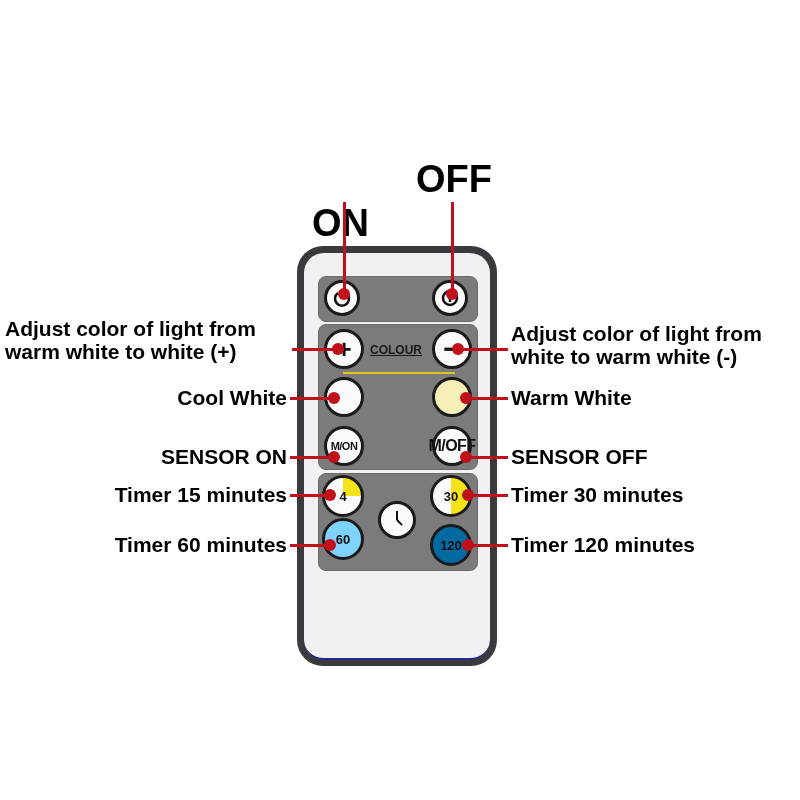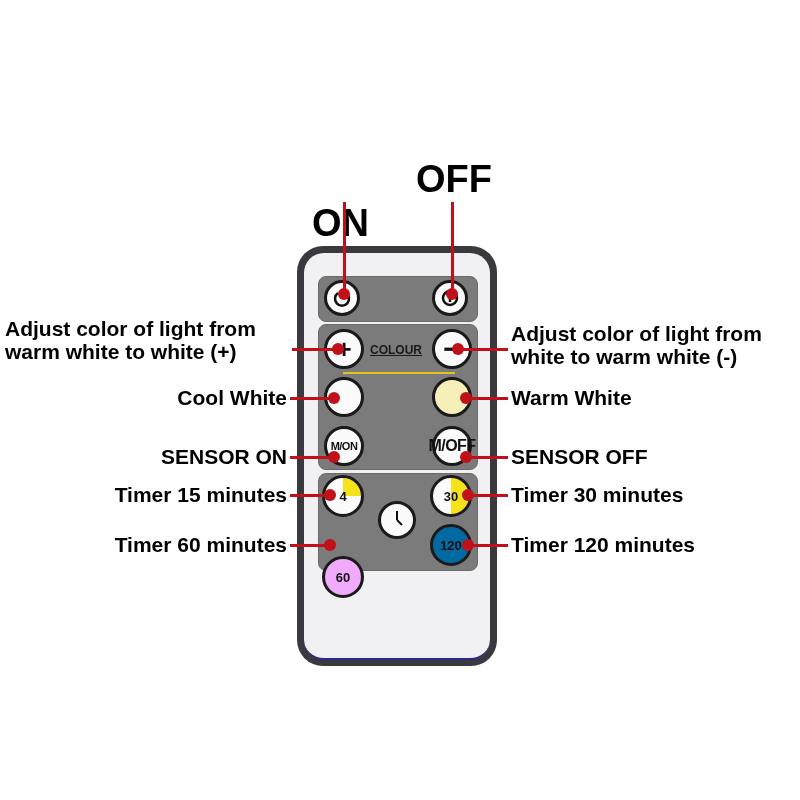--- a/index.html
+++ b/index.html
@@ -52,21 +52,21 @@
 <div class="yline" style="left:343px; top:372px; width:112px;"></div>
 
 <div class="btn" style="left:324px; top:377px;"></div>
 <div class="btn" style="left:432px; top:377px; background:#f6efb8;"></div>
 
 <div class="btn small-text" style="left:324px; top:426px;">M/ON</div>
 <div class="btn small-text" style="left:432px; top:426px; font-size:16px;">M/OFF</div>
 
 <div class="timer" style="left:322px; top:475px; background:conic-gradient(#f4e21a 0 25%, #fbfbfb 25% 100%);">4</div>
 <div class="timer" style="left:430px; top:475px; background:conic-gradient(#f4e21a 0 50%, #fbfbfb 50% 100%);">30</div>
-<div class="timer" style="left:322px; top:556px; background:#f0abfc;">60</div>
+<div class="timer" style="left:322px; top:518px; background:#7dd3fc;">60</div>
 <div class="timer" style="left:430px; top:524px; background:#0369a1;">120</div>
 
 <div class="abs" style="left:378px; top:501px; width:38px; height:38px; border-radius:50%; background:#fbfbfb; border:3px solid #1a1a1a; box-sizing:border-box;">
   <svg width="32" height="32" viewBox="0 0 32 32">
     <line x1="16" y1="16" x2="16" y2="7" stroke="#111" stroke-width="2"></line>
     <line x1="16" y1="16" x2="21" y2="21" stroke="#111" stroke-width="2"></line>
   </svg>
 </div>
 
 <div class="vline" style="left:343px; top:202px; height:92px;"></div>

